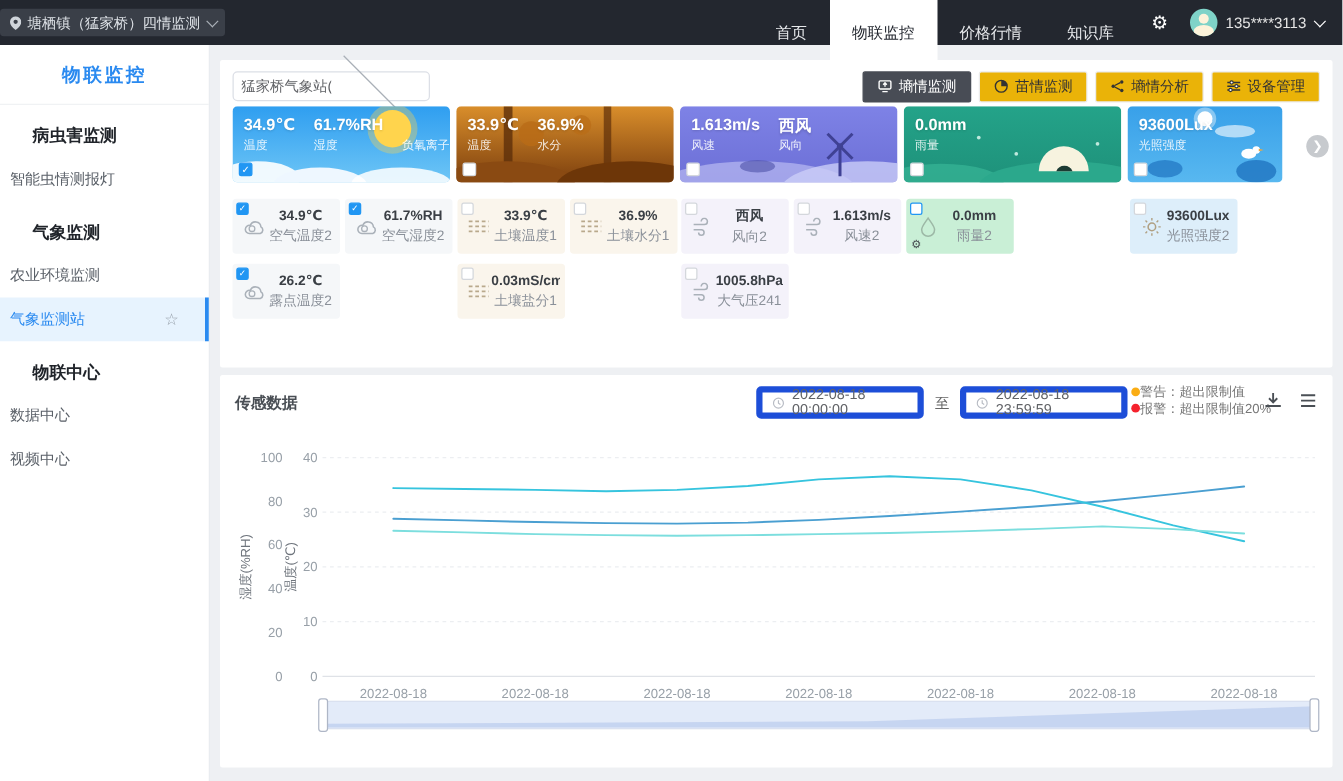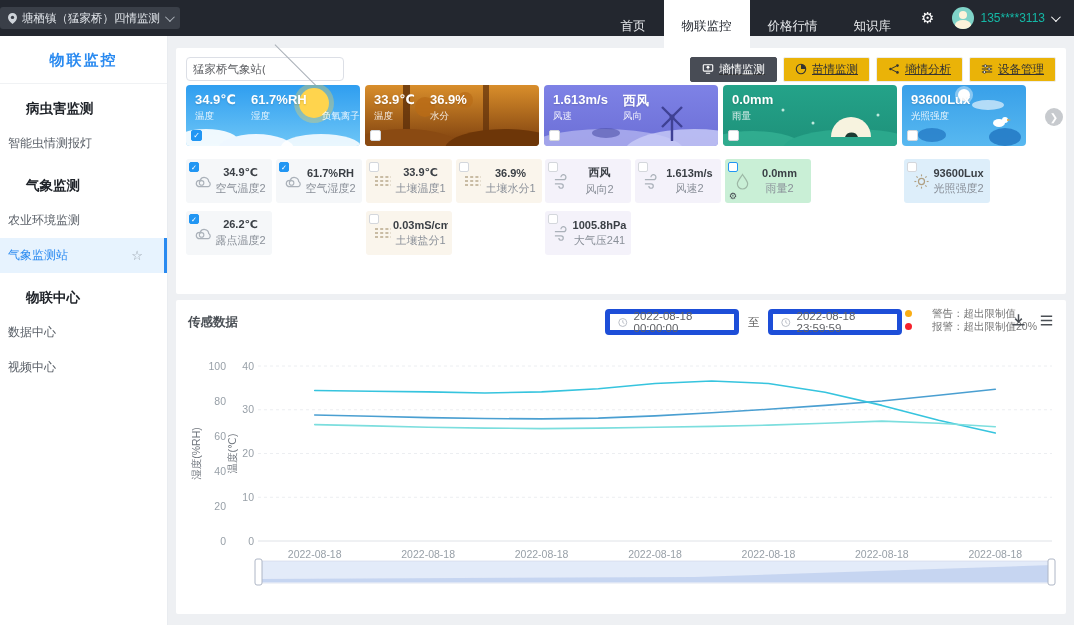--- a/index.html
+++ b/index.html
@@ -8,21 +8,21 @@
 
   
   .navbar { position:absolute; left:0; top:0; width:1074px; height:36px; background:#23272f; display:flex; align-items:center; z-index:10; }
   .brand { display:flex; align-items:center; gap:8px; padding:0 14px 0 10px; }
   .brand-title { color:#fff; font-size:16px; font-weight:bold; letter-spacing:1px; }
   .region-select { background:#3a3f48; color:#dfe3e8; font-size:11.5px; height:22px; border-radius:3px; display:flex; align-items:center; gap:5px; padding:0 8px; cursor:pointer; }
   .nav-right { margin-left:auto; display:flex; align-items:center; height:36px; }
   .nav-item { color:#e6e8eb; font-size:12.5px; padding:0 18px; height:52px; display:flex; align-items:center; cursor:pointer; }
   .nav-item.active { background:#fff; color:#23272f; }
   .nav-gear { color:#fff; font-size:15px; padding:0 12px; cursor:pointer; }
-  .user-box { display:flex; align-items:center; gap:6px; color:#14b8a6; font-size:12px; padding:0 16px 0 6px; cursor:pointer; }
+  .user-box { display:flex; align-items:center; gap:6px; color:#e5e5e5; font-size:12px; padding:0 16px 0 6px; cursor:pointer; }
   .avatar { width:22px; height:22px; border-radius:50%; background:#7fd3c8; position:relative; overflow:hidden; }
   .avatar:before { content:""; position:absolute; left:7px; top:4px; width:8px; height:8px; border-radius:50%; background:#fdf3da; }
   .avatar:after { content:""; position:absolute; left:3px; top:13px; width:16px; height:10px; border-radius:50% 50% 0 0; background:#fdf3da; }
   .chev { width:7px; height:7px; border-right:1.5px solid currentColor; border-bottom:1.5px solid currentColor; transform:rotate(45deg) translateY(-2px); display:inline-block; }
   .chev.gray { border-color:#aab0b8; }
 
   
   .sidebar { position:absolute; left:0; top:36px; width:168px; bottom:0; background:#fff; border-right:1px solid #e9ecf0; }
   .sidebar-title { color:#2a8af0; font-size:15px; font-weight:bold; text-align:center; padding:15px 0 13px; border-bottom:1px solid #f0f2f4; letter-spacing:2px; }
   .side-group-heading { font-size:13.5px; font-weight:bold; color:#20242a; padding:16px 0 8px 26px; }
@@ -34,21 +34,21 @@
   
   .main { position:absolute; left:168px; top:36px; right:0; bottom:0; background:#eef0f3; }
   .panel { position:absolute; background:#fff; border-radius:2px; }
   .panel1 { left:8px; top:12px; width:890px; height:246px; }
   .panel2 { left:8px; top:264px; width:890px; height:314px; }
 
   
   .p1-head { position:absolute; left:10px; right:10px; top:8px; height:26px; display:flex; align-items:center; }
   .station-select { width:158px; height:24px; border:1px solid #dcdfe6; border-radius:4px; color:#606266; font-size:11.5px; display:flex; align-items:center; padding:0 6px; cursor:pointer; background:#fff; }
   .station-select span { flex:1; overflow:hidden; white-space:nowrap; }
-  .toolbar { margin-left:auto; display:flex; gap:6px;text-decoration:underline; }
+  .toolbar { margin-left:auto; display:flex; gap:6px; }
   .tb-btn { height:25px; display:flex; align-items:center; gap:5px; font-size:11.5px; padding:0 11px; border-radius:2px; cursor:pointer; background:#eab308; border:1px solid #ececec; color:#333; }
   .tb-btn.dark { background:#484c55; border-color:#484c55; color:#fff; }
   .tb-btn svg { display:block; }
 
   
   .cards { position:absolute; left:10px; top:37px; height:61px; display:flex; gap:5px; }
   .wcard { position:relative; height:61px; border-radius:4px; overflow:hidden; cursor:pointer; }
   .wcard .metrics { position:absolute; left:9px; top:7px; display:flex; gap:15px; z-index:2; }
   .wcard .m-val { font-size:13px; font-weight:bold; color:#fff; height:16px; text-shadow:0 1px 2px rgba(0,0,0,.15); white-space:nowrap; }
   .wcard .m-lab { font-size:9.5px; color:rgba(255,255,255,.88); margin-top:2px; white-space:nowrap; }
@@ -66,21 +66,21 @@
   .tile .ttext { flex:1; text-align:center; overflow:hidden; }
   .tile .tv { font-size:11px; font-weight:bold; color:#3a3f45; white-space:nowrap; }
   .tile .tl { font-size:11px; color:#8a9099; margin-top:2px; white-space:nowrap; }
   .tile .tile-gear { position:absolute; left:4px; bottom:2px; font-size:9px; color:#454a50; }
 
   
   .p2-title { position:absolute; left:12px; top:14px; font-size:12.5px; font-weight:bold; color:#4a4f55; }
   .date-input { position:absolute; top:9px; height:26px; border:5px solid #1d4ed8; border-radius:4px; background:#fff; display:flex; align-items:center; gap:6px; padding:0 8px; color:#606266; font-size:11.5px; }
   .date-sep { position:absolute; top:15px; font-size:11.5px; color:#666; }
   .legend { position:absolute; left:729px; top:7px; font-size:10.5px; color:#777; }
-  .legend-row { display:flex; align-items:center; gap:20px; height:13px;text-align:right; }
+  .legend-row { display:flex; align-items:center; gap:0; height:13px;text-align:right; }
   .dot { width:7px; height:7px; border-radius:50%; display:inline-block; }
   .icon-btn { position:absolute; top:12px; cursor:pointer; }
 </style>
 </head>
 <body>
 
 <div class="navbar">
   <div class="region-select">
     <svg width="9" height="11" viewBox="0 0 9 11">
         <path d="M4.5 0 A4.5 4.5 0 0 1 9 4.5 Q9 7.5 4.5 11 Q0 7.5 0 4.5 A4.5 4.5 0 0 1 4.5 0 Z" fill="#cfd4da"></path>

